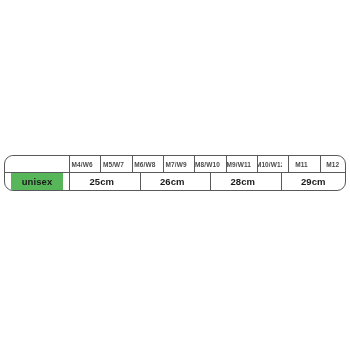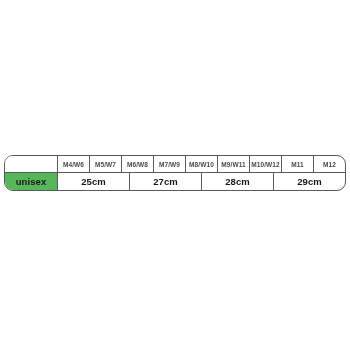--- a/index.html
+++ b/index.html
@@ -52,20 +52,21 @@
   }
 
   .cell {
     box-sizing: border-box;
     display: flex;
     align-items: center;
     justify-content: center;
     border-left: 1px solid #58595b;
     white-space: nowrap;
     overflow: hidden;
+    margin-left: 6px;
   }
 
   .cell:first-child {
     border-left: none;
   }
 
   
   .col-label {
     flex: 0 0 52px;
     width: 52px;
@@ -123,20 +124,20 @@
       <div class="cell col-data">M8/W10</div>
       <div class="cell col-data">M9/W11</div>
       <div class="cell col-data">M10/W12</div>
       <div class="cell col-data">M11</div>
       <div class="cell col-data">M12</div>
     </div>
 
     <div class="chart-row" id="values-row">
       <div class="cell col-label" id="unisex-cell">unisex</div>
       <div class="cell col-data">25cm</div>
-      <div class="cell col-data">27cm</div>
+      <div class="cell col-data">26cm</div>
       <div class="cell col-data">28cm</div>
       <div class="cell col-data">29cm</div>
     </div>
 
   </div>
 
 </div>
 
 </body></html>

